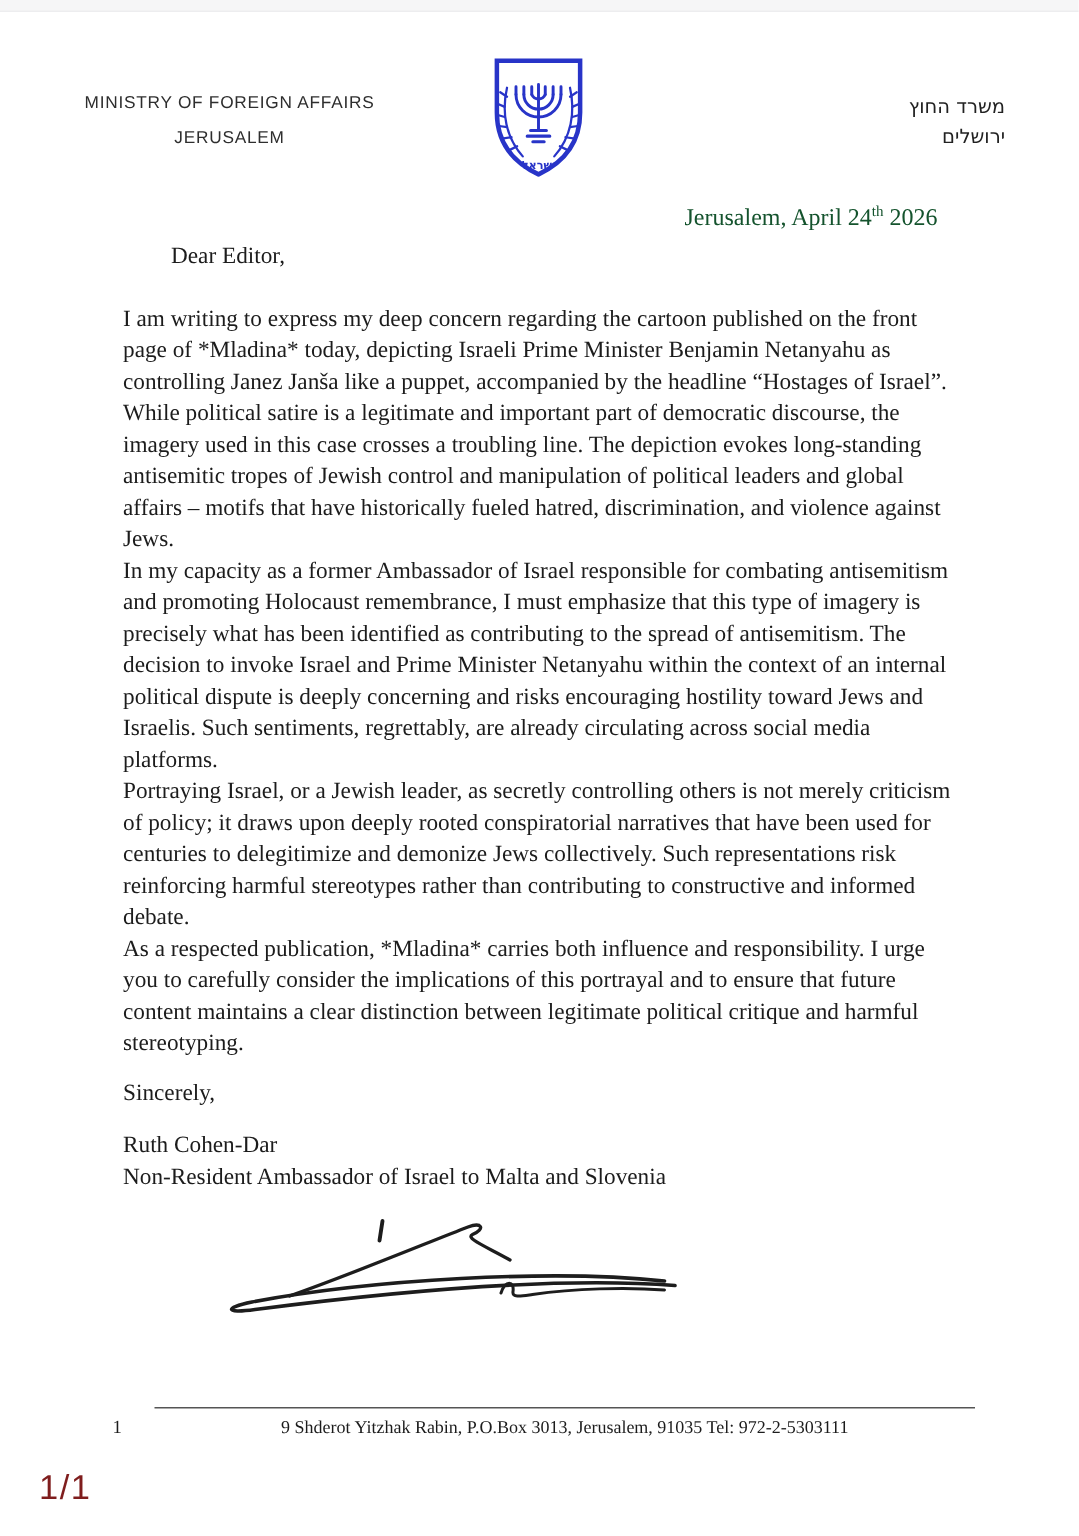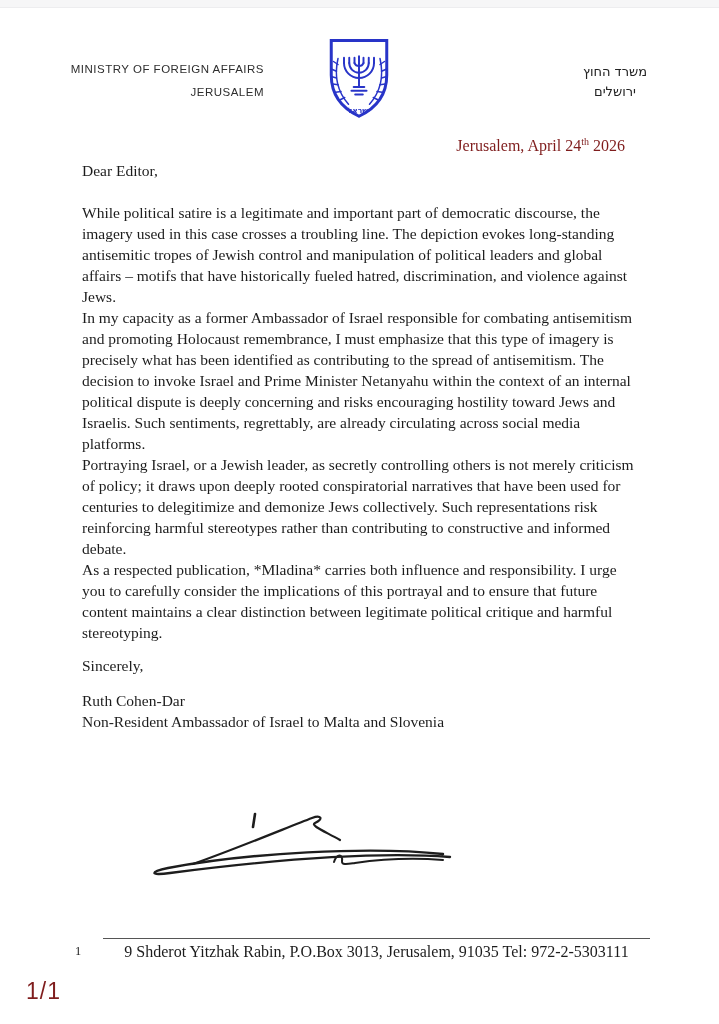--- a/index.html
+++ b/index.html
@@ -12,65 +12,65 @@
   }
   .top-strip {
     position:absolute; top:0; left:0; width:719px; height:7px;
     background:#f6f6f7; border-bottom:1px solid #ededef;
   }
   .letter { position:relative; width:719px; height:1024px; }
 
   
   .ministry-block {
     position:absolute; left:42px; top:58px; width:222px;
-    text-align:right;
+    text-align:center;
     font-family:"Liberation Sans", sans-serif;
     font-size:11.5px; letter-spacing:0.5px; color:#2e2e2e;
     line-height:23px; font-weight:400;
   }
   .emblem-wrap { position:absolute; left:320px; top:36px; width:78px; height:84px; }
   .hebrew-block {
     position:absolute; left:560px; top:62px; width:110px;
-    text-align:center; direction:rtl;
+    text-align:right; direction:rtl;
     font-family:"DejaVu Serif","DejaVu Sans",serif;
     font-size:13px; color:#222; line-height:20px;
   }
 
   
   .dateline {
     position:absolute; left:82px; top:136px; width:543px;
-    text-align:right; font-size:16px; color:#7f1d1d;
+    text-align:right; font-size:16px; color:#14532d;
   }
   .dateline sup { font-size:10px; }
 
   
   .body-block {
     position:absolute; left:82px; top:160px; width:560px;
     font-size:15.5px; line-height:21px; text-align:left;
   }
   .body-block p { margin:0; }
-  .body-block p.salutation { margin-bottom:21px; }
+  .body-block p.salutation { margin-bottom:21px;margin-left:32px; }
   .closing { margin-top:12px !important; }
   .signer-name { margin-top:14px !important; }
 
   .signature-svg { position:absolute; left:138px; top:806px; width:330px; height:78px; }
 
   
   .footer {
     position:absolute; left:75px; top:938px; width:575px;
     display:flex; align-items:flex-start;
     font-size:13.5px; color:#1c1c1c;
   }
   .footnote-num { width:28px; padding-top:6px; font-size:12.5px; }
   .footer-addresses {
     flex:1; border-top:1.5px solid #555; padding-top:3px;
     text-align:center; line-height:19px;
   }
   .addr-he { direction:rtl; font-family:"DejaVu Serif","DejaVu Sans",serif; font-size:12.5px; }
-  .addr-en { font-size:16px;text-align:center; }
+  .addr-en { font-size:12px;text-align:center; }
 
   .page-indicator {
     position:absolute; left:26px; top:978px;
     font-family:"Liberation Sans", sans-serif;
     font-size:23px; color:#7f1d1d; letter-spacing:1px;
   }
 </style>
 </head>
 <body>
 
@@ -110,20 +110,21 @@
     <div>משרד החוץ</div>
     <div>ירושלים</div>
   </div>
 
   <div class="dateline">
     <span>Jerusalem, April 24</span><sup>th</sup><span> 2026</span>
   </div>
 
   <div class="body-block">
     <p class="salutation">Dear Editor,</p>
+    <p>I am writing to express my deep concern regarding the cartoon published on the front page of *Mladina* today, depicting Israeli Prime Minister Benjamin Netanyahu as controlling Janez Janša like a puppet, accompanied by the headline “Hostages of Israel”.</p>
     <p>While political satire is a legitimate and important part of democratic discourse, the imagery used in this case crosses a troubling line. The depiction evokes long-standing antisemitic tropes of Jewish control and manipulation of political leaders and global affairs – motifs that have historically fueled hatred, discrimination, and violence against Jews.</p>
     <p>In my capacity as a former Ambassador of Israel responsible for combating antisemitism and promoting Holocaust remembrance, I must emphasize that this type of imagery is precisely what has been identified as contributing to the spread of antisemitism. The decision to invoke Israel and Prime Minister Netanyahu within the context of an internal political dispute is deeply concerning and risks encouraging hostility toward Jews and Israelis. Such sentiments, regrettably, are already circulating across social media platforms.</p>
     <p>Portraying Israel, or a Jewish leader, as secretly controlling others is not merely criticism of policy; it draws upon deeply rooted conspiratorial narratives that have been used for centuries to delegitimize and demonize Jews collectively. Such representations risk reinforcing harmful stereotypes rather than contributing to constructive and informed debate.</p>
     <p>As a respected publication, *Mladina* carries both influence and responsibility. I urge you to carefully consider the implications of this portrayal and to ensure that future content maintains a clear distinction between legitimate political critique and harmful stereotyping.</p>
     <p class="closing">Sincerely,</p>
     <p class="signer-name">Ruth Cohen-Dar</p>
     <p>Non-Resident Ambassador of Israel to Malta and Slovenia</p>
   </div>
 
   <svg class="signature-svg" viewBox="0 0 330 78" xmlns="http://www.w3.org/2000/svg">

